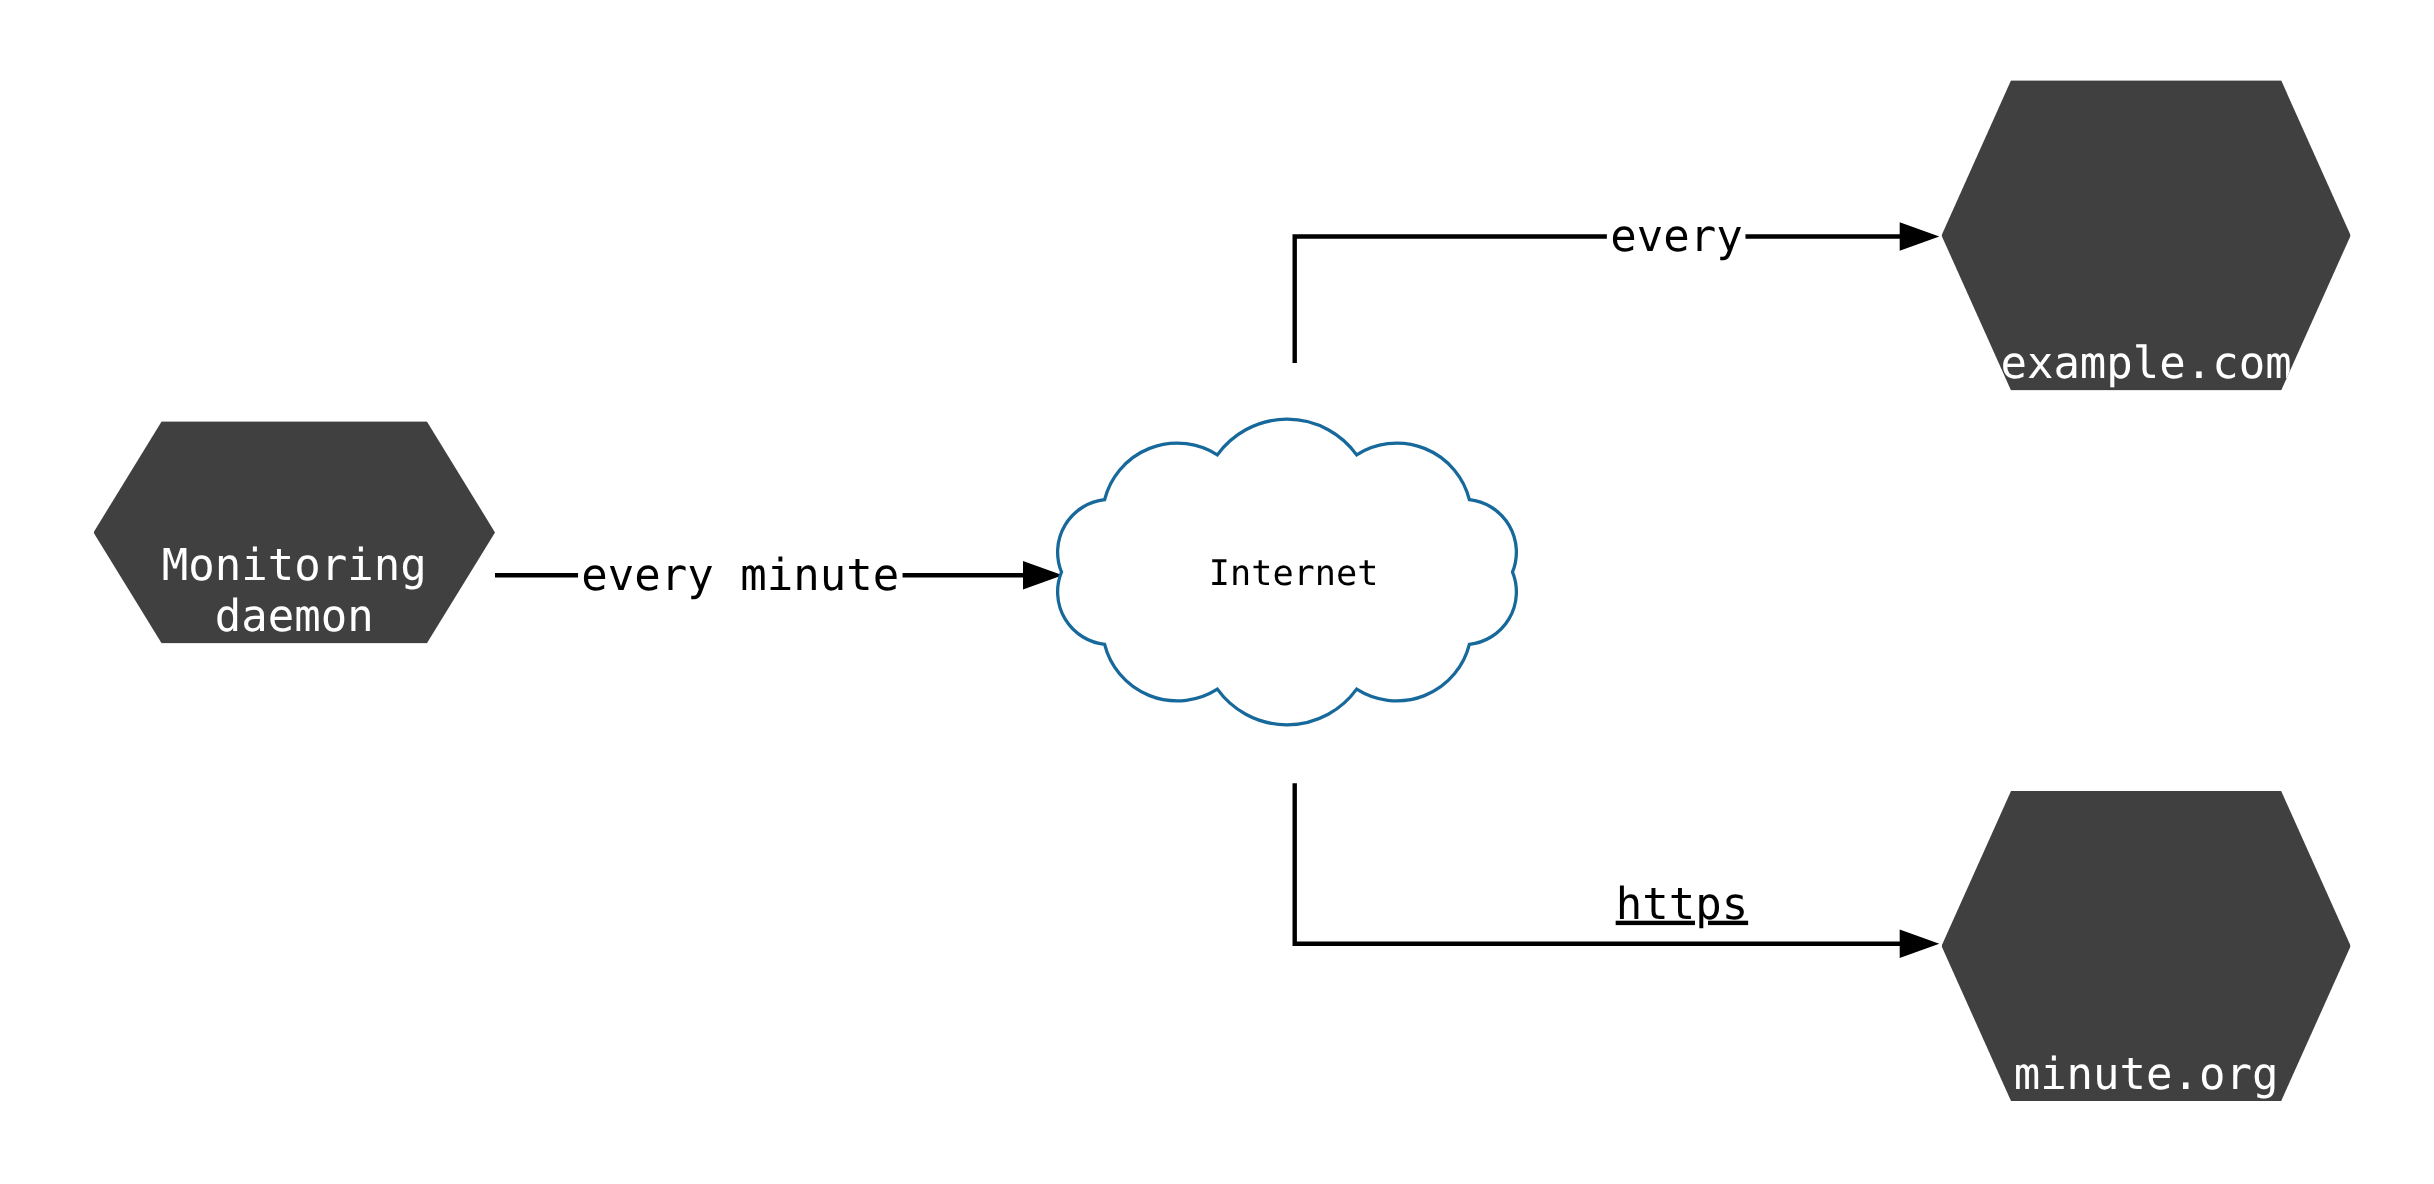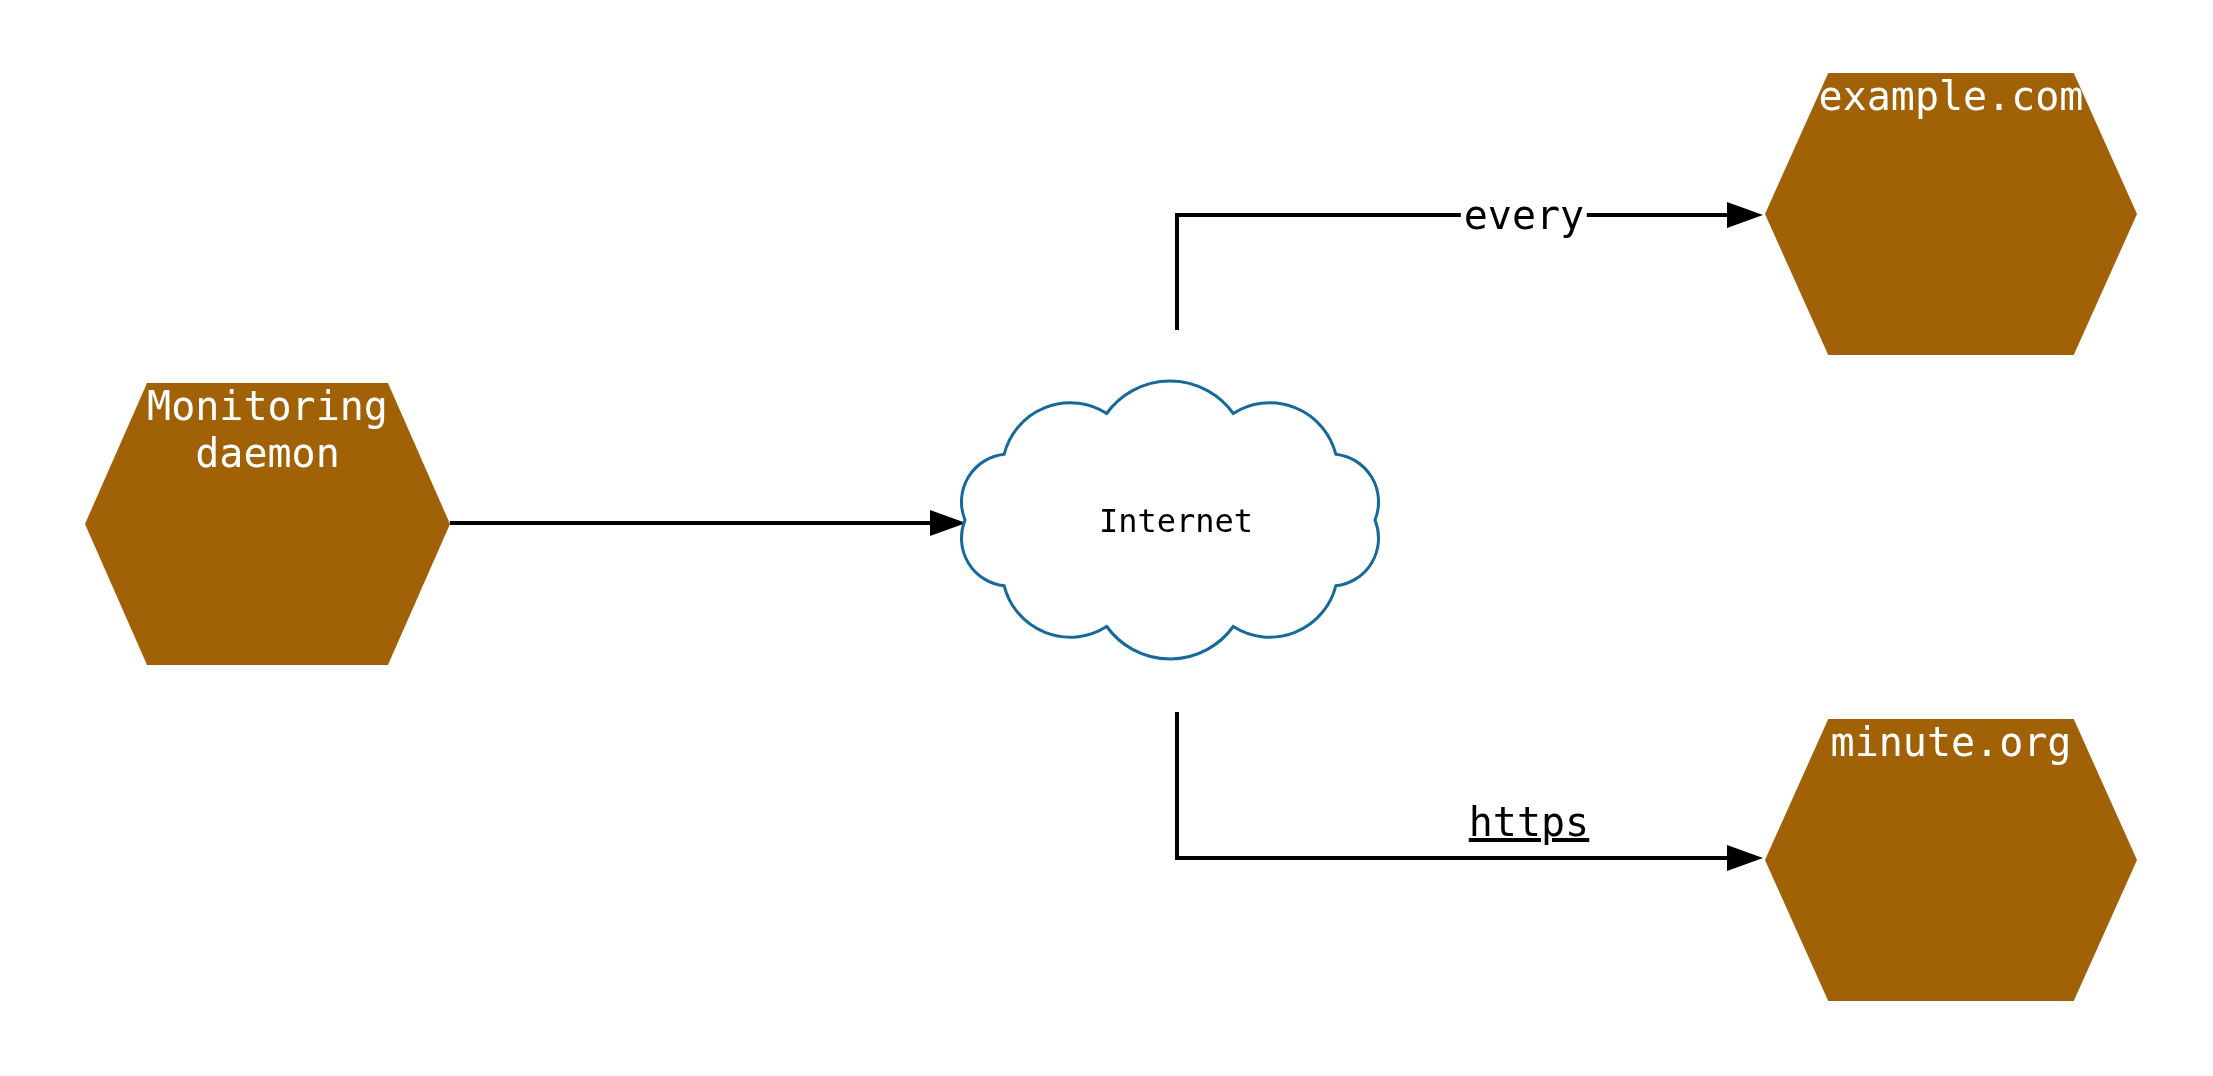--- a/index.html
+++ b/index.html
@@ -8,22 +8,22 @@
     background:#ffffff;
     font-family:"DejaVu Sans Mono", "Liberation Mono", monospace;
     position:relative; overflow:hidden;
   }
   .canvas { position:absolute; left:0; top:0; width:2213px; height:1076px; }
   svg.edges-layer { position:absolute; left:0; top:0; width:2213px; height:1076px; }
 
   .hex {
     position:absolute;
     clip-path:polygon(0% 50%, 17% 0%, 83% 0%, 100% 50%, 83% 100%, 17% 100%);
-    background:#a16207;
-    display:flex; align-items:flex-start; justify-content:center;
+    background:#404040;
+    display:flex; align-items:flex-end; justify-content:center;
   }
   .hex-label {
     color:#ffffff; font-size:40px; line-height:47px;
     text-align:center; white-space:nowrap;
   }
   .hex-label.wrap { width:270px; white-space:normal; }
 
   .cloud-label {
     position:absolute; transform:translate(-50%,-50%);
     color:#000000; font-size:32px; white-space:nowrap;
@@ -58,32 +58,33 @@
                A 68 68 0 0 1 400.8 74.2
                A 48 48 0 0 1 440 140
                A 48 48 0 0 1 400.8 205.8
                A 68 68 0 0 1 298.3 246.5
                A 78 78 0 0 1 171.7 246.5
                A 68 68 0 0 1 69.2 205.8
                A 48 48 0 0 1 30 140 Z" fill="#ffffff" stroke="#17699b" stroke-width="3"></path>
     </g>
   </svg>
 
-  <div class="hex" style="left:85px; top:383px; width:365px; height:282px;">
+  <div class="hex" style="left:85px; top:383px; width:365px; height:202px;">
     <div class="hex-label wrap">Monitoring daemon</div>
   </div>
 
   <div class="hex" style="left:1765px; top:73px; width:372px; height:282px;">
     <div class="hex-label">example.com</div>
   </div>
 
   <div class="hex" style="left:1765px; top:719px; width:372px; height:282px;">
     <div class="hex-label">minute.org</div>
   </div>
 
   <div class="cloud-label" style="left:1176px; top:521px;">Internet</div>
 
+  <div class="edge-label" style="left:673px; top:523px;">every minute</div>
 
   <div class="edge-label" style="left:1524px; top:215px;">every</div>
 
   <div class="edge-label" style="left:1529px; top:822px;text-decoration:underline;">https</div>
 
 </div>
 
 </body></html>

